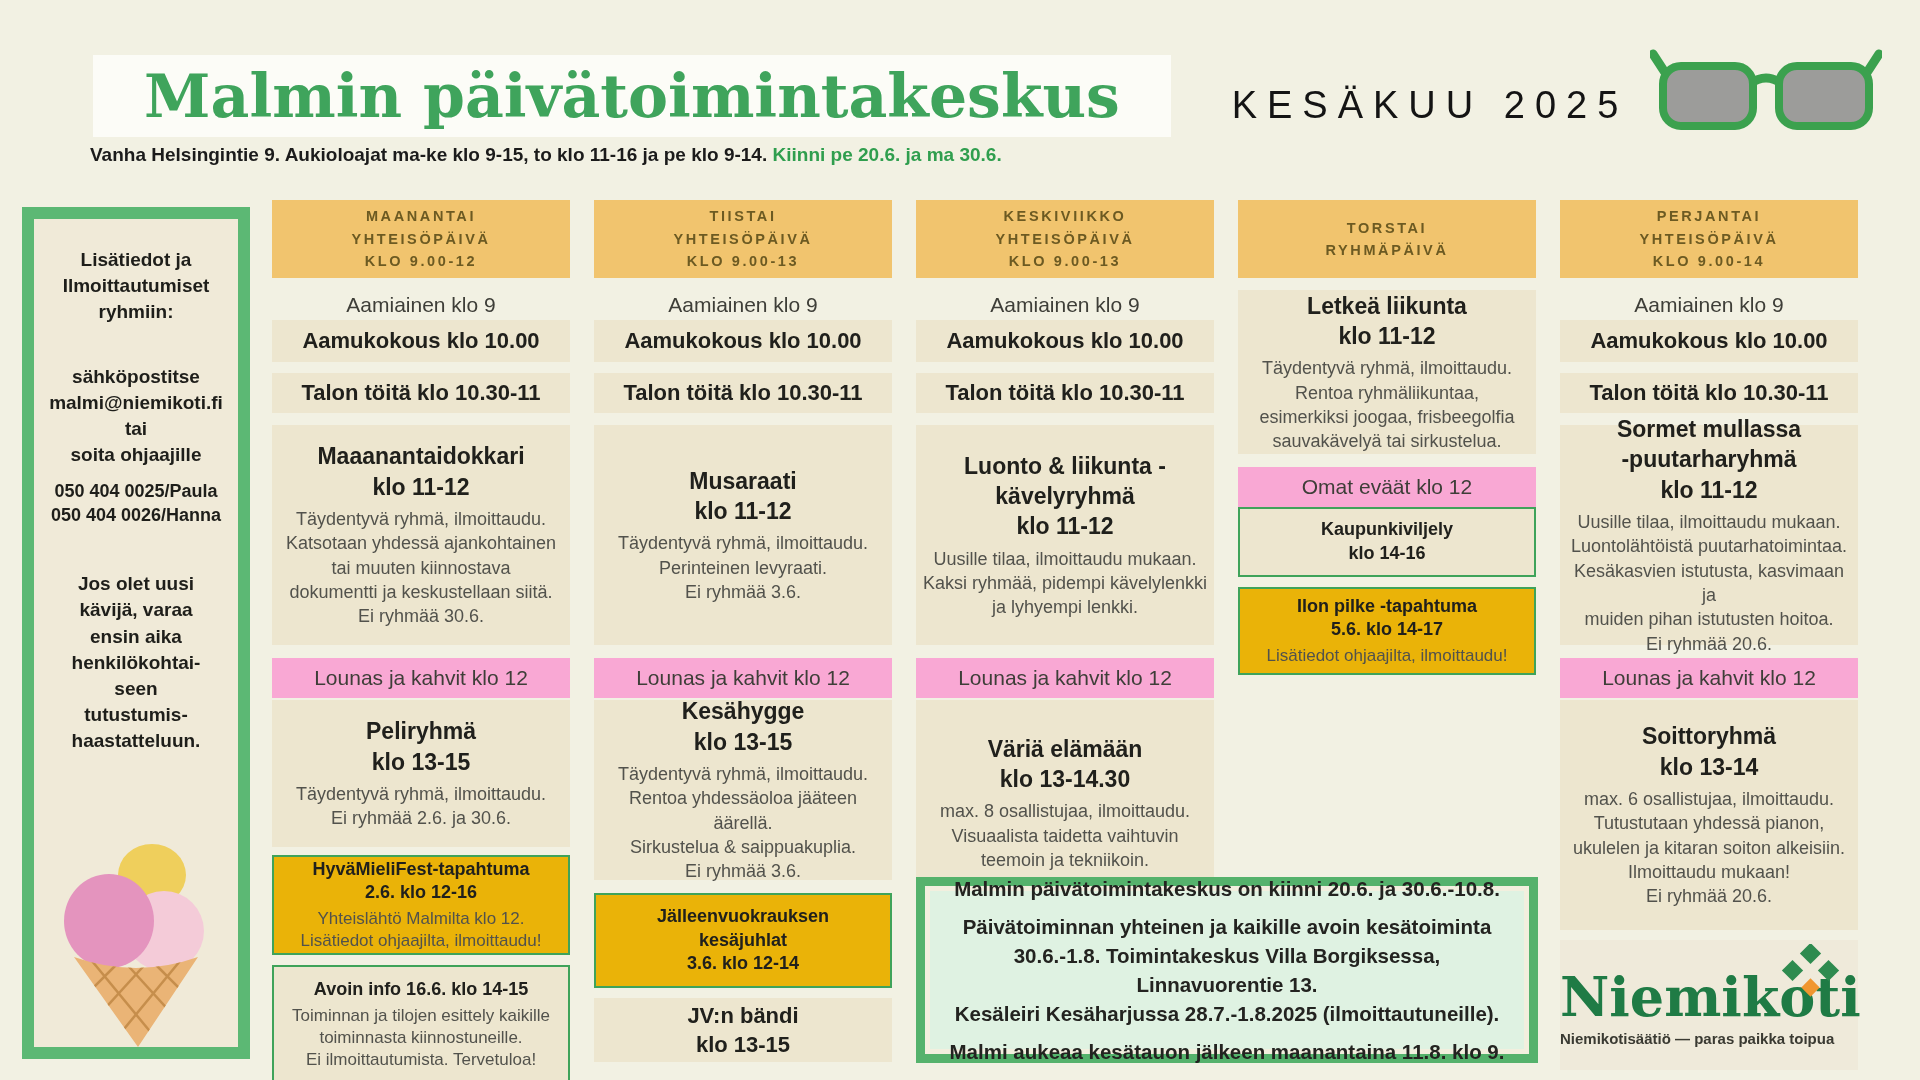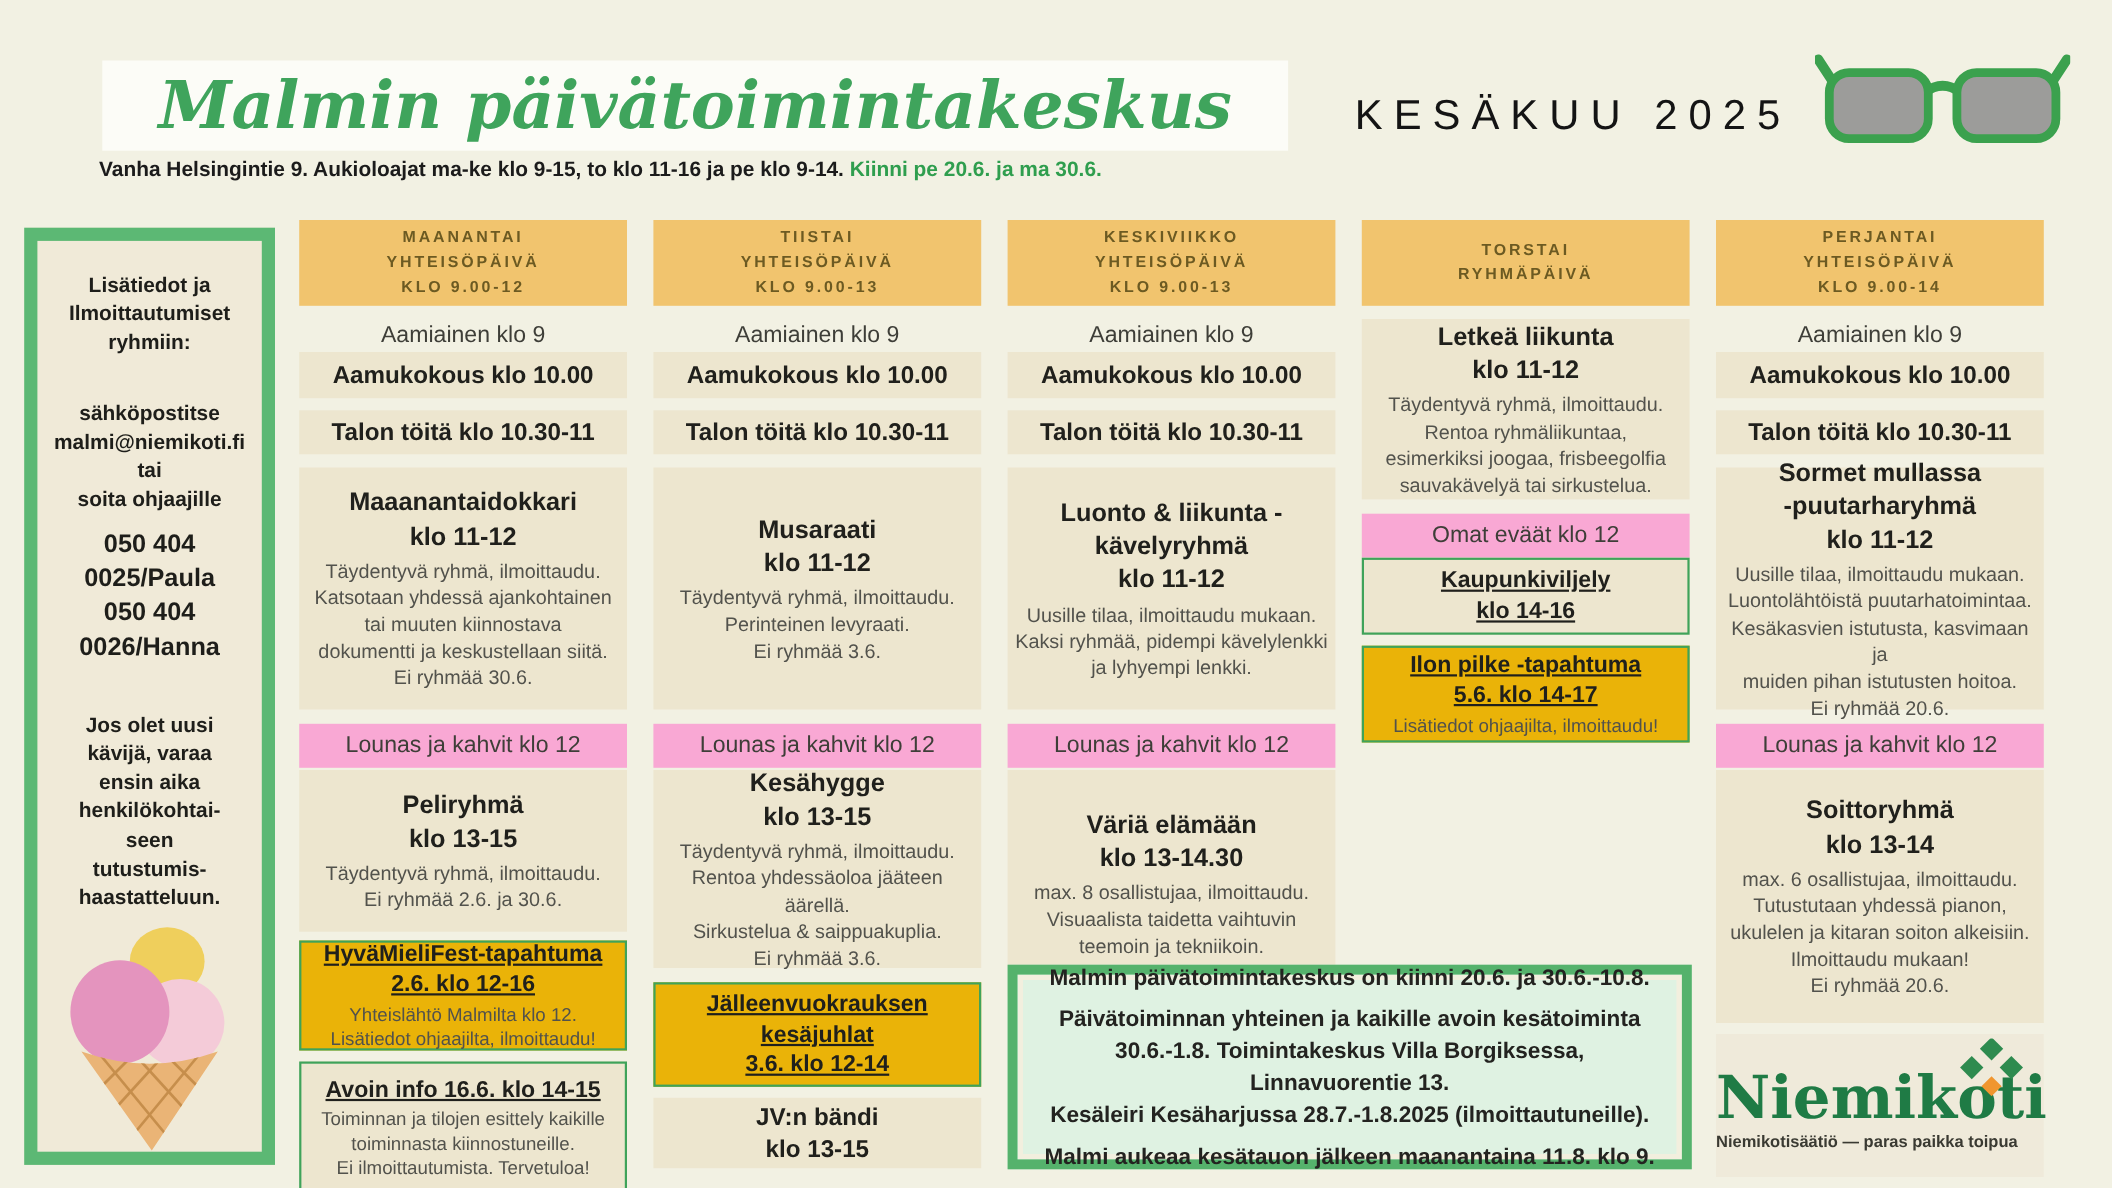--- a/index.html
+++ b/index.html
@@ -1,50 +1,50 @@
 <!DOCTYPE html>
 <html><head>
 <meta charset="utf-8">
 <style>
   * { margin:0; padding:0; box-sizing:border-box; }
   html,body { width:1920px; height:1080px; }
   body { background:#F2F1E3; font-family:"Liberation Sans",sans-serif; position:relative; overflow:hidden; }
   .pre { white-space:pre-line; }
 
   .title-band { position:absolute; left:93px; top:55px; width:1078px; height:82px; background:#FCFCF7;
-    display:flex; align-items:center; justify-content:center;font-style:italic; }
+    display:flex; align-items:center; justify-content:center; }
   .title { font-family:"DejaVu Serif",serif; font-weight:bold; font-size:60px; color:#3FA45C; }
   .month { position:absolute; left:1215px; top:84px; width:430px; text-align:center;
     font-size:38px; letter-spacing:10px; color:#141414; }
   .subtitle { position:absolute; left:90px; top:144px; font-size:19px; font-weight:bold; color:#1B1B1B; }
   .subtitle .green { color:#2F9E4E; }
   .sunglasses { position:absolute; left:1650px; top:44px; }
 
   .sidebar { position:absolute; left:22px; top:207px; width:228px; height:852px; background:#F0EAD8;
     border:12px solid #5CB874; text-align:center; font-weight:bold; color:#1E1E1A; overflow:hidden; }
   .sidebar .blk { font-size:19px; line-height:1.38; }
-  .sidebar .blk.sm { font-size:23px; line-height:1.35; }
+  .sidebar .blk.sm { font-size:18px; line-height:1.35; }
   .icecream { position:absolute; left:50%; transform:translateX(-50%); bottom:-8px; }
 
   .col { position:absolute; top:200px; width:298px; }
   .day-header { height:78px; background:#F1C46E; color:#6C5A22; font-weight:bold; font-size:14.5px;
     letter-spacing:2.6px; display:flex; align-items:center; justify-content:center; text-align:center;
     line-height:1.55; margin-bottom:12px; }
   .row { height:30px; display:flex; align-items:center; justify-content:center; font-size:21px; color:#3E3E38; }
   .strip { height:40px; background:#f9a8d4; display:flex; align-items:center; justify-content:center;
     font-size:21px; color:#3E3E38; margin-bottom:2px; }
   .box { background:#EDE6CF; display:flex; flex-direction:column; align-items:center; justify-content:center;
     text-align:center; padding:4px 6px; }
   .box-title { font-weight:bold; font-size:22px; line-height:1.32; color:#20201C; }
   .box-title.lg { font-size:23px; }
   .box-detail { font-size:18px; line-height:1.35; color:#52524C; margin-top:5px; }
   .meeting { font-size:20px; line-height:1.5; color:#4E4E48; }
   .event { border:2px solid #3FA35A; background:#eab308; }
   .event.tan { background:#EDE6CF; }
-  .event .box-title { font-size:21px;text-decoration:underline; }
+  .event .box-title { font-size:18px; }
   .event .box-detail { font-size:17px; line-height:1.3; margin-top:3px; }
 
   .closure { position:absolute; left:916px; top:877px; width:622px; height:186px; background:#DFF2E2;
     border:9px solid #55B26C; box-shadow:inset 0 0 0 5px #F2EFDE; display:flex; flex-direction:column;
     align-items:center; justify-content:center; text-align:center; font-weight:bold; font-size:20.5px;
     color:#232320; line-height:1.42; gap:9px; padding:12px 18px; }
 
   .logo-box { background:#EFEADA; height:130px; margin-top:10px; position:relative; text-align:left; padding-top:30px; }
   .logo-word { font-family:"DejaVu Serif",serif; font-weight:600; font-size:54px; color:#1F7B45; line-height:1; padding-right:26px; }
   .logo-tag { font-size:15px; font-weight:bold; color:#3A3A32; margin-top:6px; }

